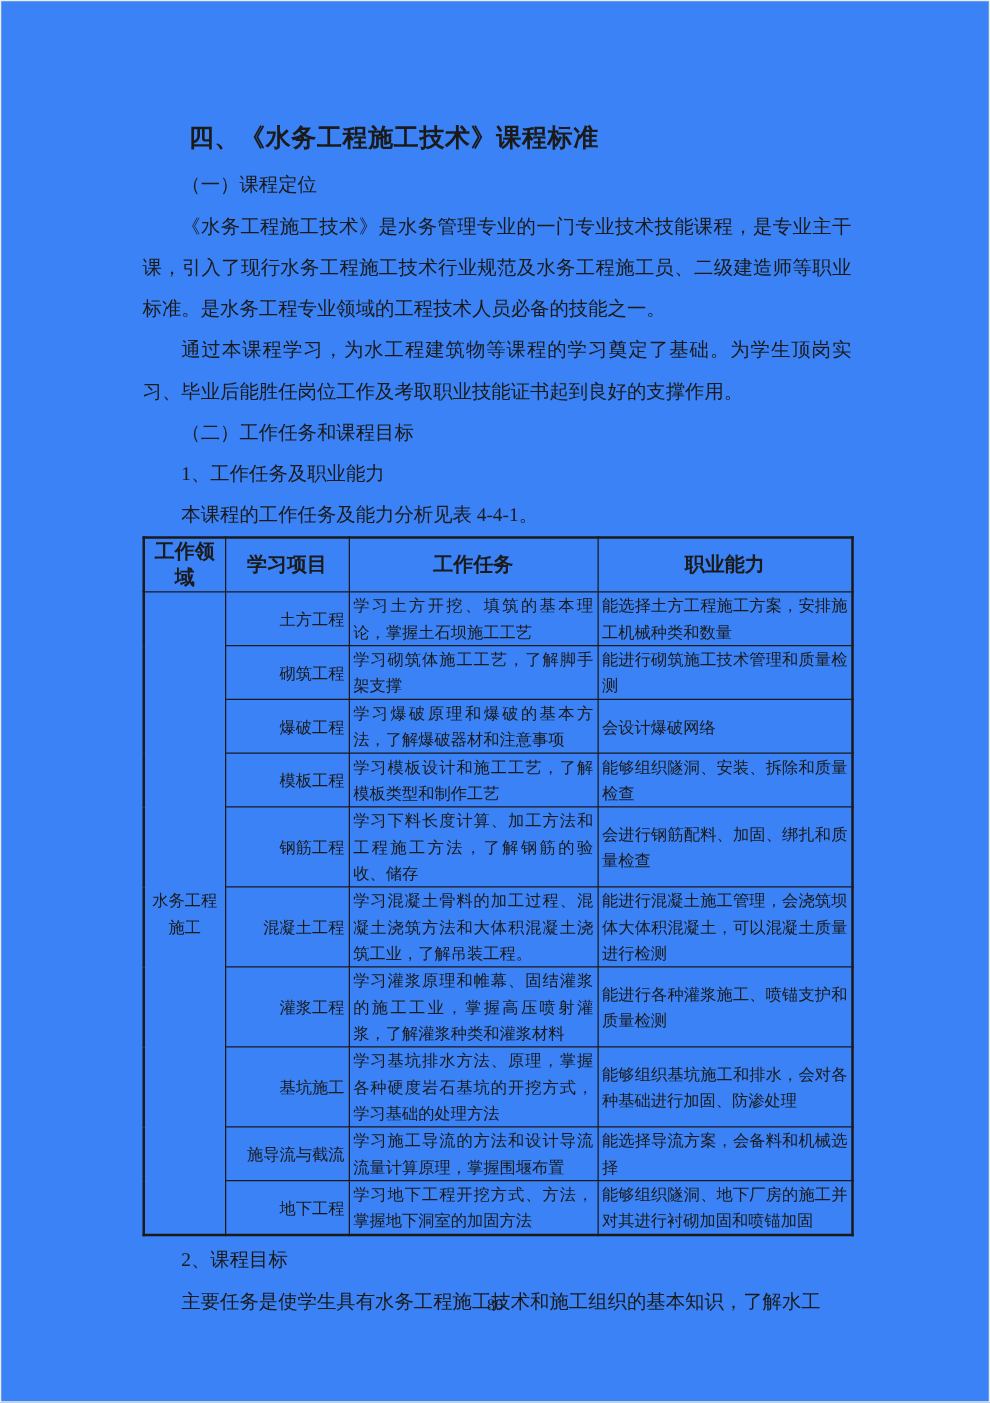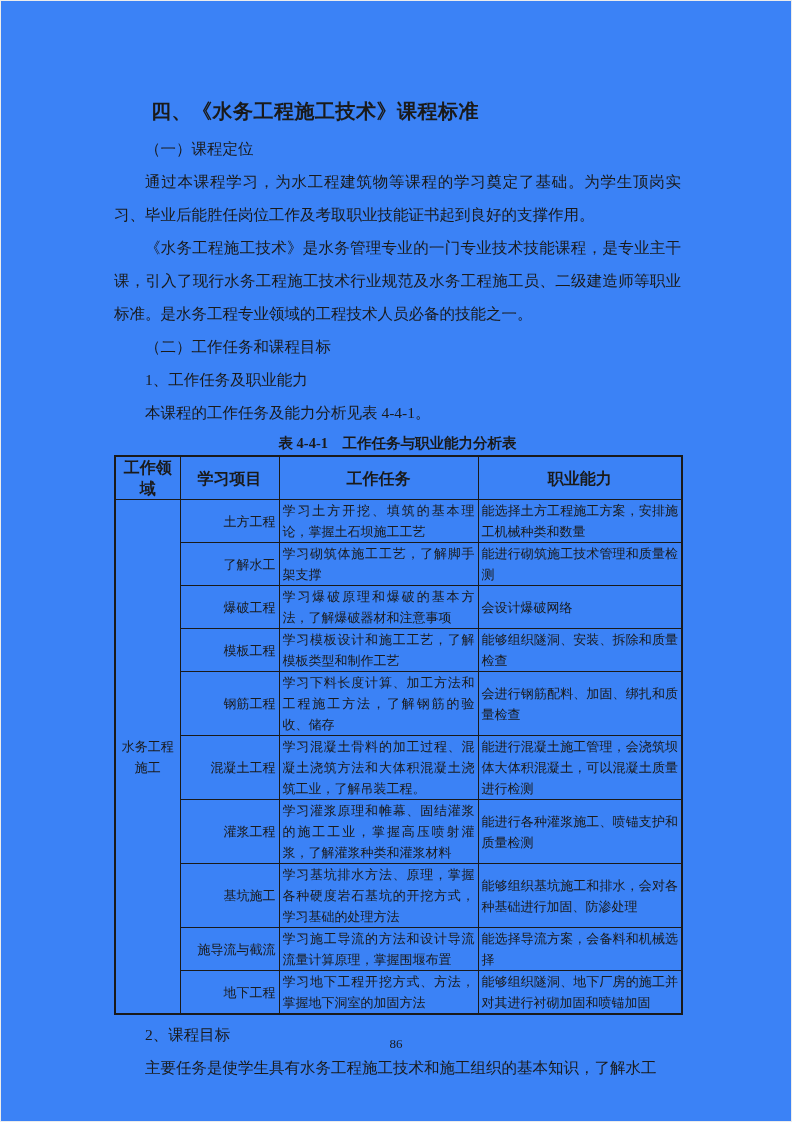--- a/index.html
+++ b/index.html
@@ -100,27 +100,26 @@
 </style>
 </head>
 <body>
 
 <div class="page">
   <div class="content">
 
     <h1 class="doc-title">四、《水务工程施工技术》课程标准</h1>
 
     <p class="para first">（一）课程定位</p>
+    <p class="para">《水务工程施工技术》是水务管理专业的一门专业技术技能课程，是专业主干课，引入了现行水务工程施工技术行业规范及水务工程施工员、二级建造师等职业标准。是水务工程专业领域的工程技术人员必备的技能之一。</p>
     <p class="para">通过本课程学习，为水工程建筑物等课程的学习奠定了基础。为学生顶岗实习、毕业后能胜任岗位工作及考取职业技能证书起到良好的支撑作用。</p>
-    <p class="para">《水务工程施工技术》是水务管理专业的一门专业技术技能课程，是专业主干课，引入了现行水务工程施工技术行业规范及水务工程施工员、二级建造师等职业标准。是水务工程专业领域的工程技术人员必备的技能之一。</p>
     <p class="para">（二）工作任务和课程目标</p>
     <p class="para">1、工作任务及职业能力</p>
     <p class="para">本课程的工作任务及能力分析见表 4-4-1。</p>
 
-    <p class="table-caption">表 4-4-1　工作任务与职业能力分析表</p>
 
     <table class="analysis">
       <colgroup>
           <col class="c1">
           <col class="c2">
           <col class="c3">
           <col class="c4">
         </colgroup>
       <thead>
         <tr>
@@ -131,21 +130,21 @@
         </tr>
       </thead>
       <tbody>
         <tr class="r2">
           <td class="domain-cell" rowspan="10">水务工程施工</td>
           <td class="project-cell">土方工程</td>
           <td class="task-cell">学习土方开挖、填筑的基本理论，掌握土石坝施工工艺</td>
           <td class="ability-cell">能选择土方工程施工方案，安排施工机械种类和数量</td>
         </tr>
         <tr class="r2">
-          <td class="project-cell">了解水工</td>
+          <td class="project-cell">砌筑工程</td>
           <td class="task-cell">学习砌筑体施工工艺，了解脚手架支撑</td>
           <td class="ability-cell">能进行砌筑施工技术管理和质量检测</td>
         </tr>
         <tr class="r2">
           <td class="project-cell">爆破工程</td>
           <td class="task-cell">学习爆破原理和爆破的基本方法，了解爆破器材和注意事项</td>
           <td class="ability-cell">会设计爆破网络</td>
         </tr>
         <tr class="r2">
           <td class="project-cell">模板工程</td>

